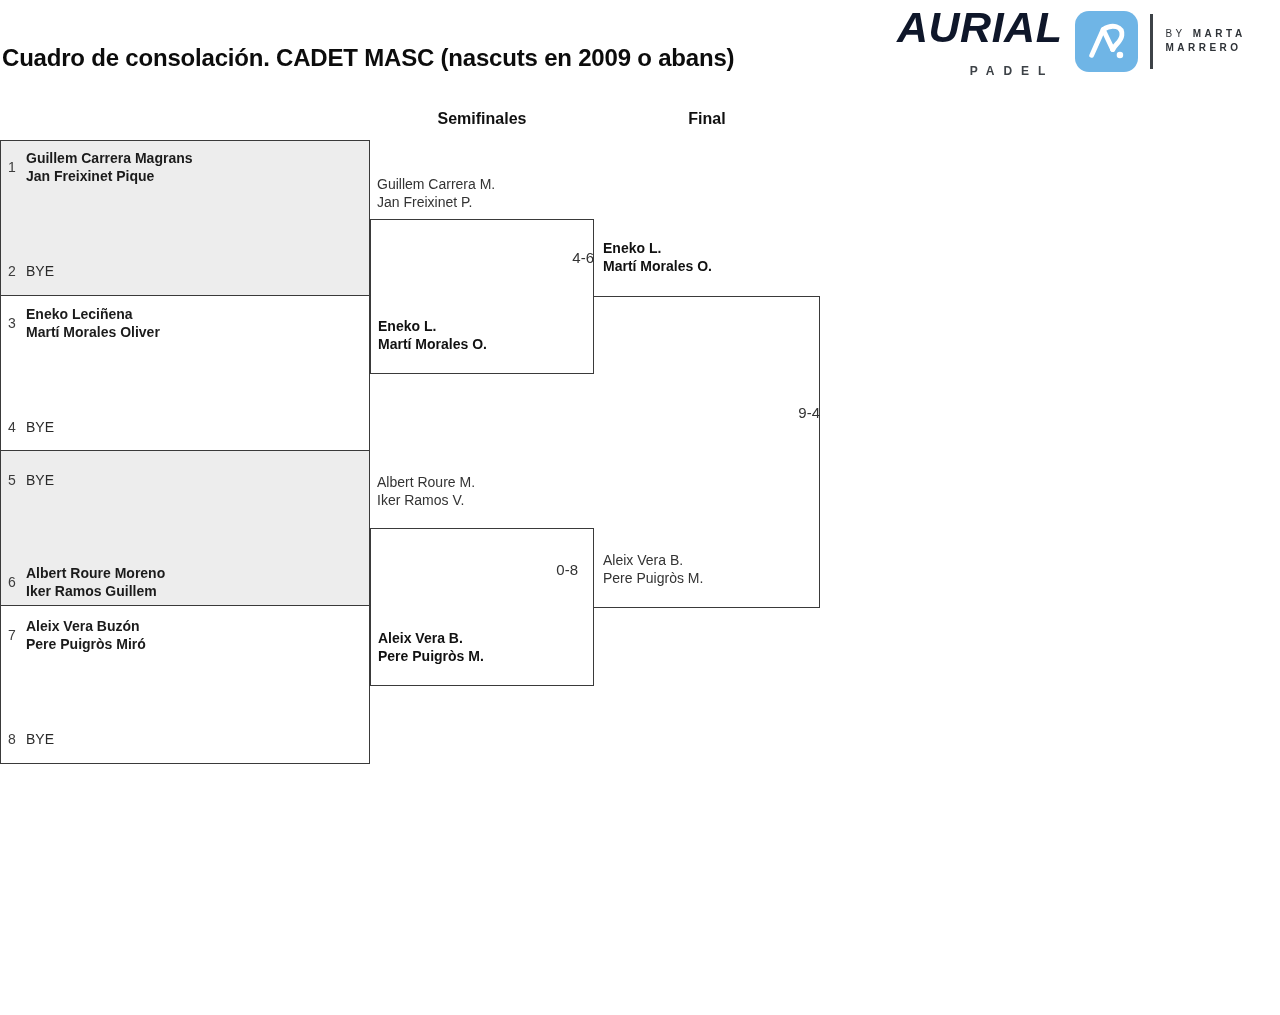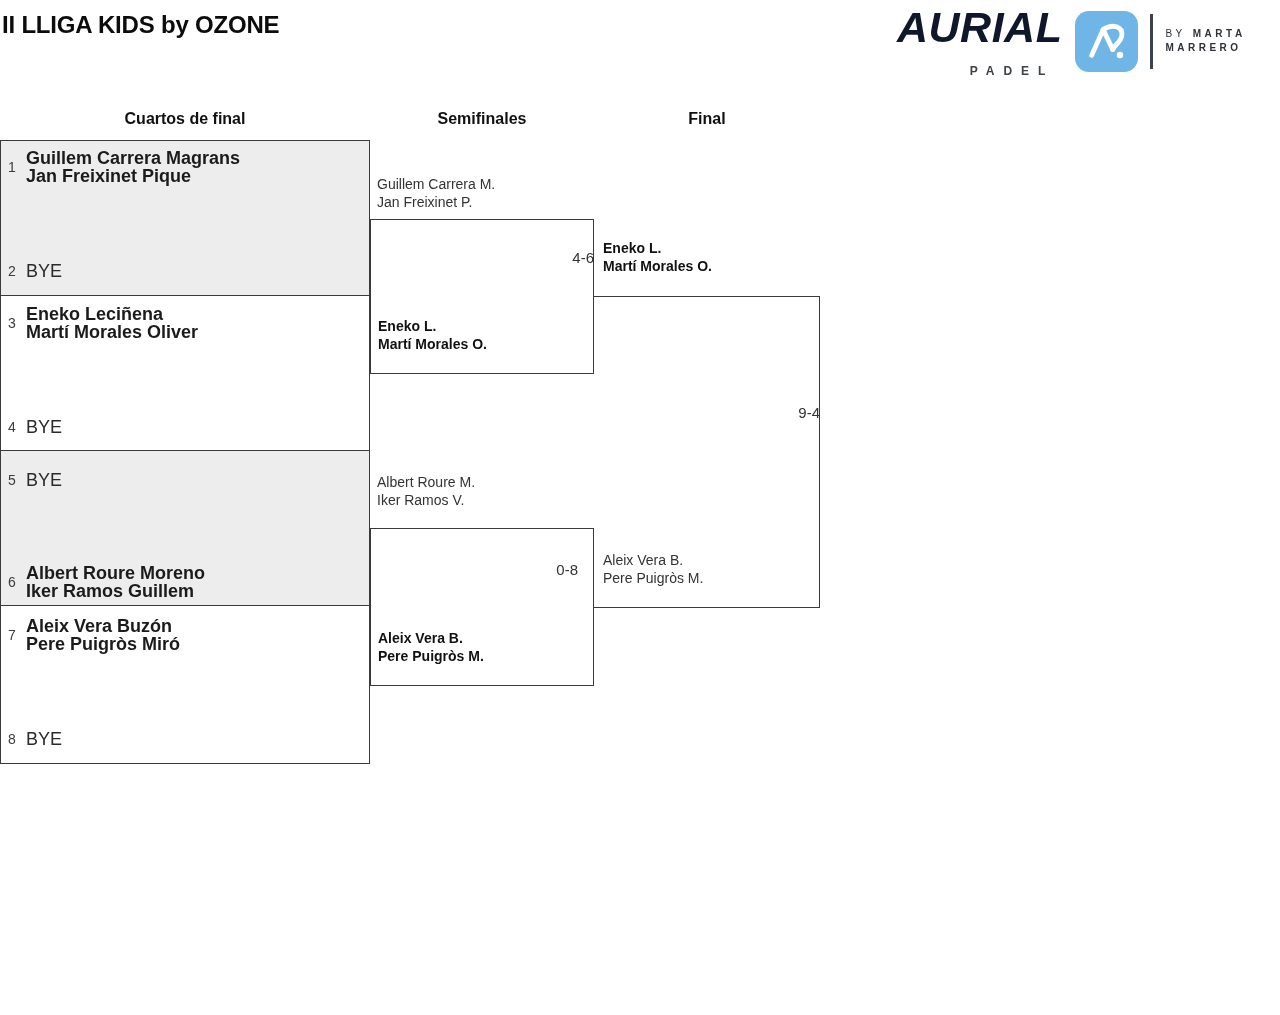--- a/index.html
+++ b/index.html
@@ -118,21 +118,21 @@
   }
   .seed {
     width: 13px;
     flex: none;
     font-size: 14px;
     color: #3c3c3c;
     text-align: left;
   }
   .names {
     margin-left: 5px;
-    font-size: 18px;
+    font-size: 14px;
     line-height: 18px;
     font-weight: 600;
     color: #1b1b1b;
   }
   .names.bye { font-weight: 400; color: #2a2a2a; }
   .tl { display: block; }
 
   .team-label {
     position: absolute;
     font-size: 14px;
@@ -148,21 +148,21 @@
     line-height: 16px;
     color: #333333;
     text-align: right;
   }
 </style>
 </head>
 <body>
 
 <div class="page">
 
-  <div class="title">II LLIGA KIDS by OZONE</div>
+  <div class="subtitle">Cuadro de consolación. CADET MASC (nascuts en 2009 o abans)</div>
 
   <div class="logo">
     <div class="brand-block">
       <div class="brand">AURIAL</div>
       <div class="brand-sub">PADEL</div>
     </div>
     <div class="mark">
       <svg width="46" height="46" viewBox="0 0 48 48" aria-hidden="true">
         <path d="M8 39 L20 12 L30 33" fill="none" stroke="#ffffff" stroke-width="5" stroke-linecap="round" stroke-linejoin="round"></path>
         <path d="M20 12 C30 5.5 40.5 9 39.5 18 C38.8 25 32.5 27 30 33" fill="none" stroke="#ffffff" stroke-width="5" stroke-linecap="round"></path>
@@ -173,21 +173,20 @@
     <div class="by-block">
       <div class="by-line">
         <span class="by-prefix">BY</span><span>MARTA</span>
       </div>
       <div class="by-line">
         <span>MARRERO</span>
       </div>
     </div>
   </div>
 
-  <div class="round-header" style="left:0; width:370px;">Cuartos de final</div>
   <div class="round-header" style="left:370px; width:224px;">Semifinales</div>
   <div class="round-header" style="left:594px; width:226px;">Final</div>
 
   <div class="qf-box gray" style="top:140px; height:156px;"></div>
   <div class="qf-box" style="top:295px; height:156px;"></div>
   <div class="qf-box gray" style="top:450px; height:156px;"></div>
   <div class="qf-box" style="top:605px; height:159px;"></div>
 
   <div class="entry" style="top:149px;">
     <span class="seed">1</span>

